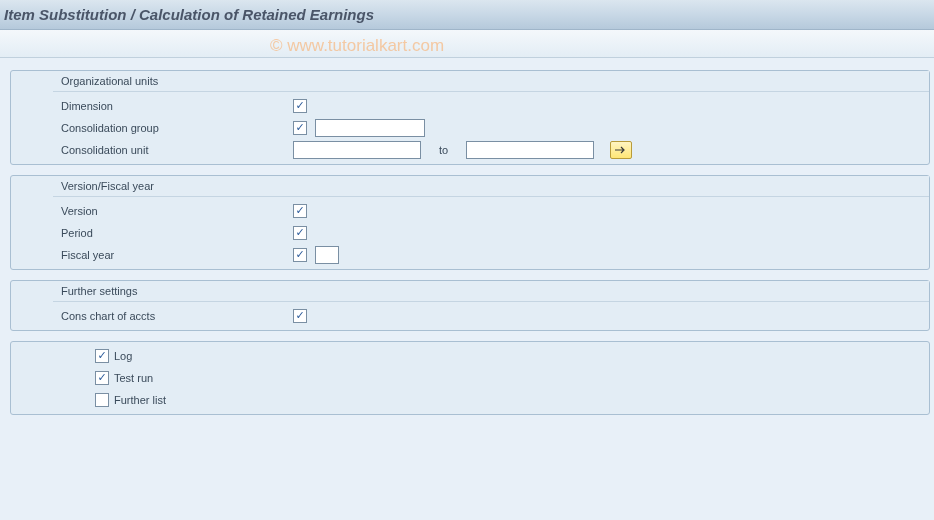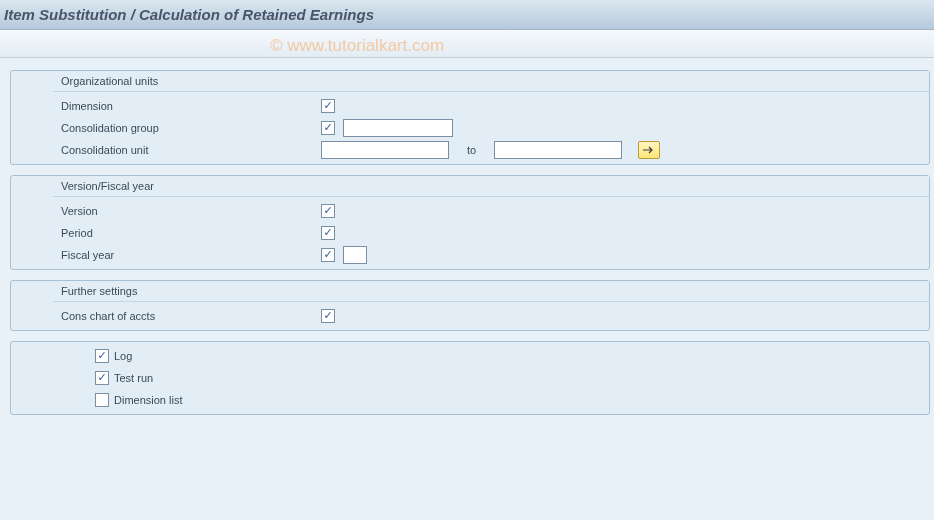--- a/index.html
+++ b/index.html
@@ -59,21 +59,21 @@
     .group-body {
       padding: 3px 0;
     }
     .row {
       display: flex;
       align-items: center;
       height: 22px;
       padding: 0 8px;
     }
     .row .label {
-      width: 260px;
+      width: 232px;
       flex-shrink: 0;
       color: #3a4a5a;
     }
     .field-cell {
       display: flex;
       align-items: center;
       gap: 8px;
     }
     .chk {
       width: 14px;
@@ -221,18 +221,18 @@
       <div class="tech-row">
         <span class="chk checked"></span>
         <span class="tech-label">Log</span>
       </div>
       <div class="tech-row">
         <span class="chk checked"></span>
         <span class="tech-label">Test run</span>
       </div>
       <div class="tech-row">
         <span class="chk"></span>
-        <span class="tech-label">Dimension list</span>
+        <span class="tech-label">Further list</span>
       </div>
     </div>
   </div>
 
 </div>
 
 </body></html>

